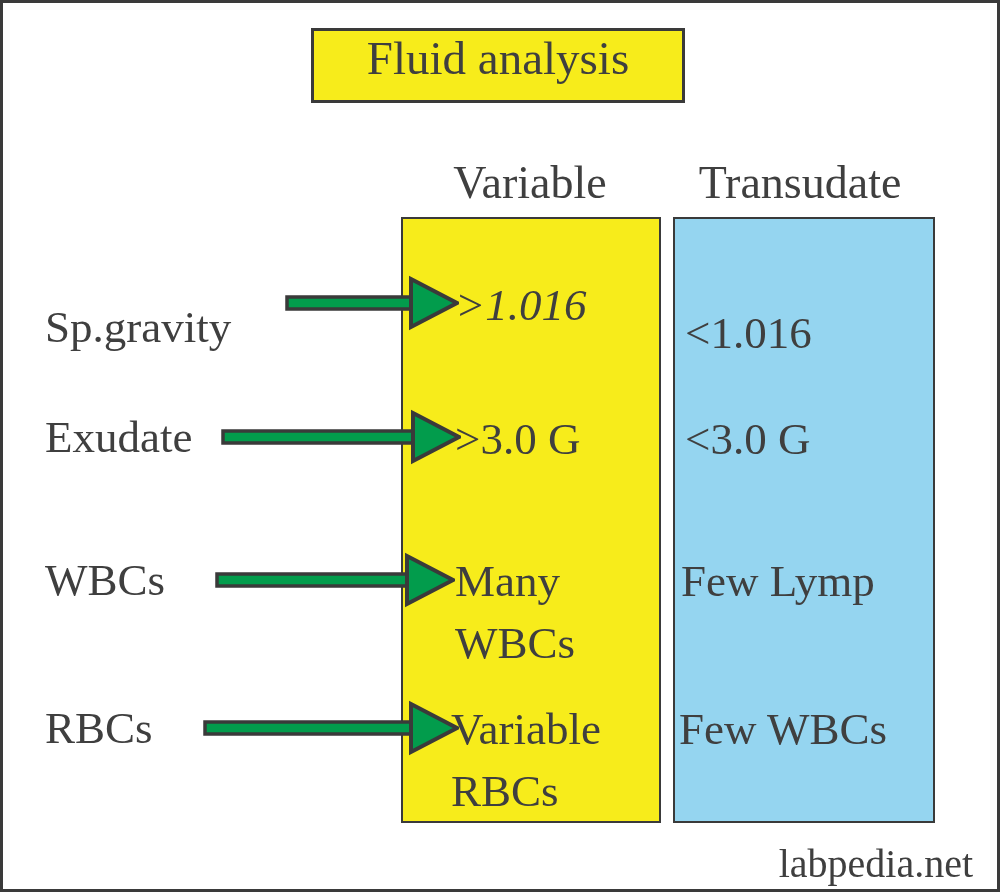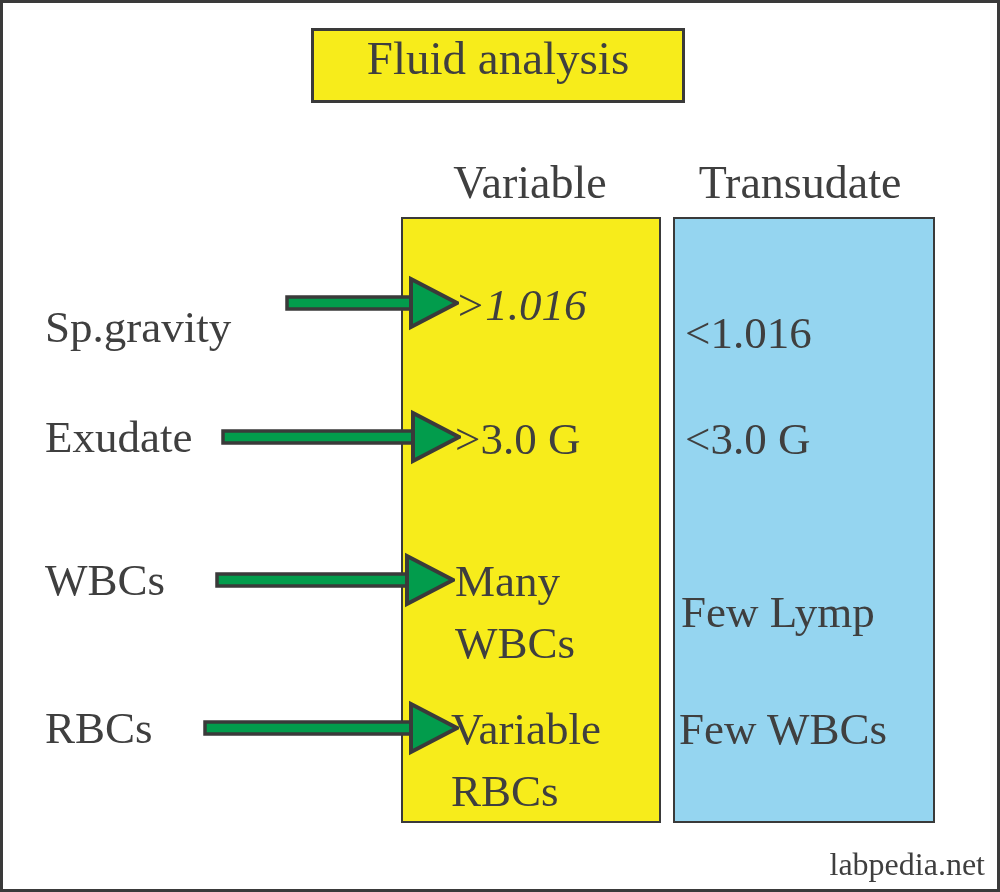--- a/index.html
+++ b/index.html
@@ -76,28 +76,28 @@
     position: absolute;
     font-size: 45px;
     line-height: 62px;
     white-space: pre-line;
   }
   .c-1e { left: 452px; top: 271px; font-style: italic; }
   .c-1t { left: 682px; top: 255px; margin-top: 44px; }
   .c-2e { left: 452px; top: 405px; }
   .c-2t { left: 682px; top: 405px; font-family: Liberation Serif, serif; }
   .c-3e { left: 452px; top: 547px; }
-  .c-3t { left: 678px; top: 547px; margin-top: 31px; }
+  .c-3t { left: 678px; top: 547px; }
   .c-4e { left: 448px; top: 695px; }
   .c-4t { left: 676px; top: 695px; }
   .footer {
     position: absolute;
-    right: 12px;
+    right: 24px;
     top: 838px;
-    font-size: 32px;
+    font-size: 40px;
     line-height: 46px;
     white-space: nowrap;
   }
 </style>
 </head>
 <body>
 
 <div class="canvas">
 
   <div class="title-box">

